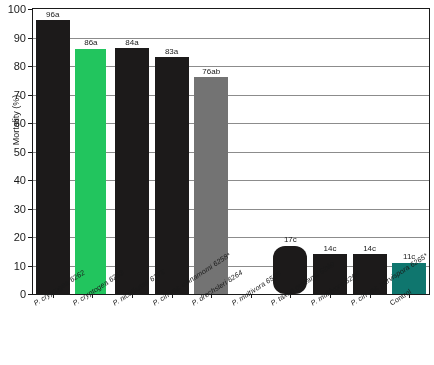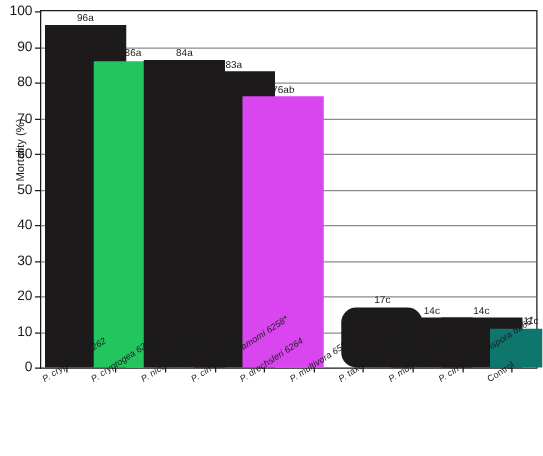--- a/index.html
+++ b/index.html
@@ -80,21 +80,20 @@
     left: 0;
     width: 100%;
     height: 0;
   }
 
   
   .bar {
     position: absolute;
     bottom: 0;
     background: #1c1a1a;
-    padding-left: 31px;
   }
   .bar-value {
     position: absolute;
     left: 50%;
     transform: translateX(-50%);
     bottom: 100%;
     margin-bottom: 1.5px;
     font-size: 8px;
     color: #1a1a1a;
     white-space: nowrap;
@@ -205,21 +204,21 @@
         </div>
         <div class="xtick" style="left: 59.4px;"></div>
         <div class="bar" style="left: 81.972px; width: 34.056px; height: 246px; background: rgb(28, 26, 26);">
           <div class="bar-value">84a</div>
         </div>
         <div class="xtick" style="left: 99px;"></div>
         <div class="bar" style="left: 121.572px; width: 34.056px; height: 236.55px; background: rgb(28, 26, 26);">
           <div class="bar-value">83a</div>
         </div>
         <div class="xtick" style="left: 138.6px;"></div>
-        <div class="bar" style="left: 161.172px; width: 34.056px; height: 216.6px; background: #d946ef;">
+        <div class="bar" style="left: 161.172px; width: 34.056px; height: 216.6px; background: #737373;">
           <div class="bar-value">76ab</div>
         </div>
         <div class="xtick" style="left: 178.2px;"></div>
         <div class="xtick" style="left: 217.8px;"></div>
         <div class="bar" style="left: 240.372px; width: 34.056px; height: 48.45px; background: rgb(28, 26, 26); border-radius: 12px;">
           <div class="bar-value">17c</div>
         </div>
         <div class="xtick" style="left: 257.4px;"></div>
         <div class="bar" style="left: 279.972px; width: 34.056px; height: 39.9px; background: rgb(28, 26, 26);">
           <div class="bar-value">14c</div>

